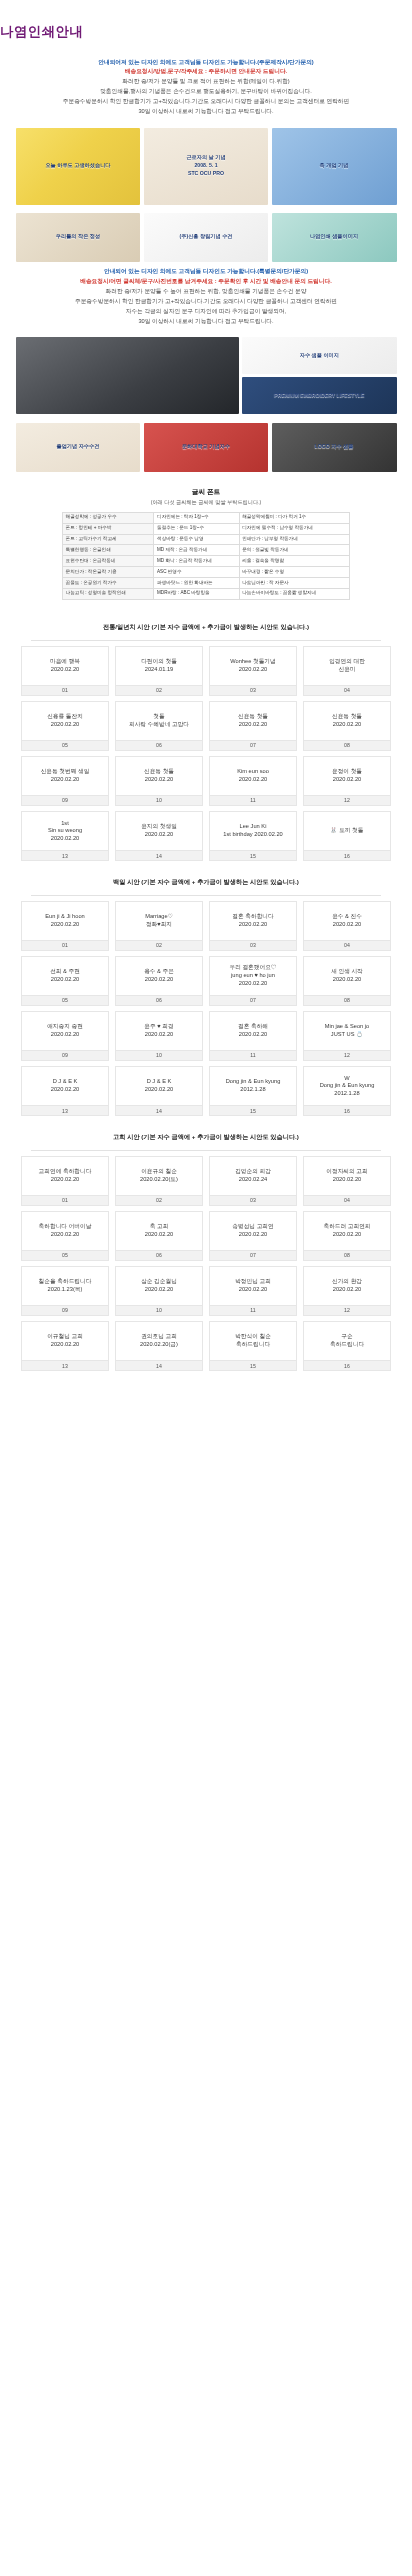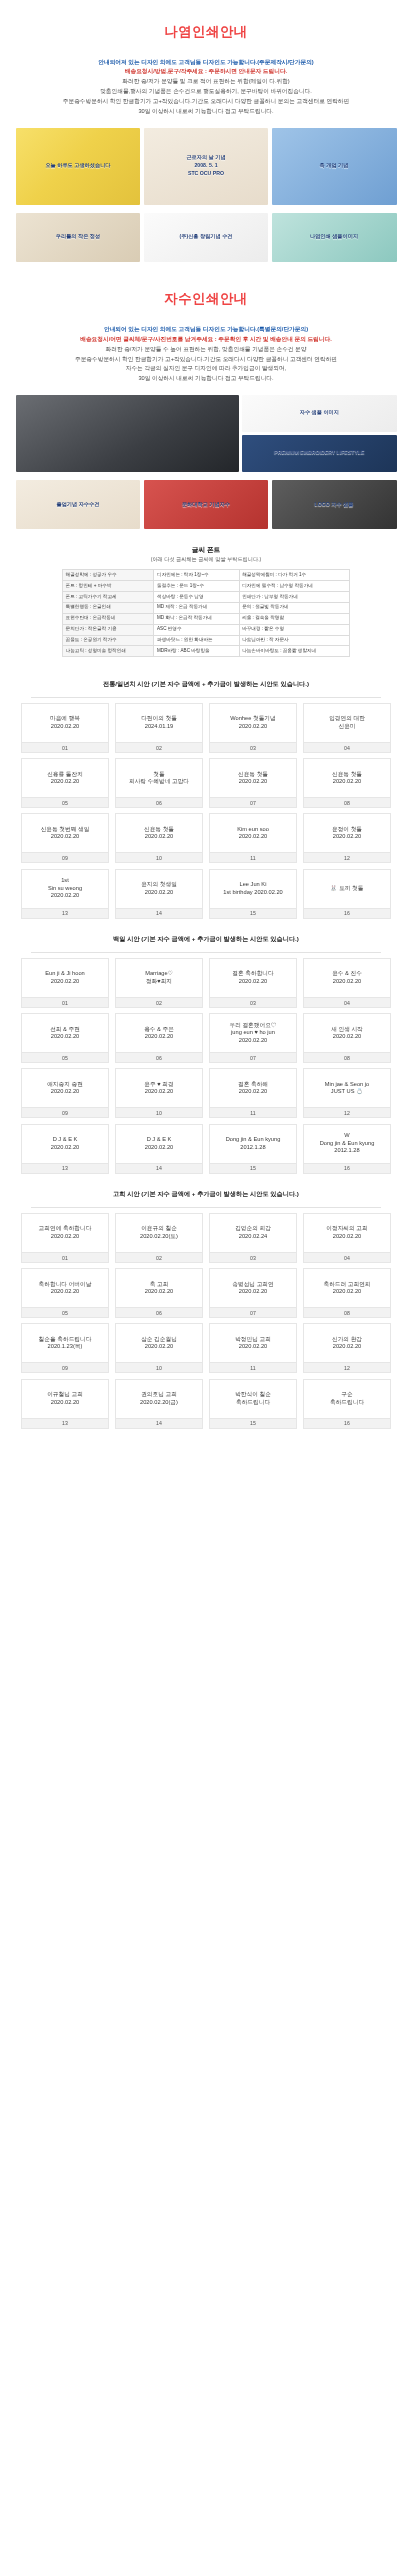--- a/index.html
+++ b/index.html
@@ -9,24 +9,23 @@
     font-family: "Liberation Sans", sans-serif;
   }
   .page {
     width: 412px;
     margin: 0 auto;
     background: #ffffff;
     position: relative;
     padding-bottom: 15.5px;
   }
   .section-title {
-    text-align: center;
     font-size: 13.4px;
     font-weight: bold;
-    color: #ef4444;
+    color: #701a75;
     letter-spacing: 0.5px;
     padding-top: 14.4px;
     padding-bottom: 7.2px;
   }
   .intro {
     text-align: center;
     font-size: 5.7px;
     line-height: 1.75;
     color: #444;
     padding: 0 36px 7.2px 36px;
@@ -198,21 +197,20 @@
       <div class="cap cap-dark">우리들의 작은 정성</div>
     </div>
     <div class="ph short bg-white">
       <div class="cap cap-dark">(주)신흥 창립기념 수건</div>
     </div>
     <div class="ph short bg-mint">
       <div class="cap cap-dark">나염인쇄 샘플이미지</div>
     </div>
   </div>
 
-  <h1 class="section-title">자수인쇄안내</h1>
 
   <div class="intro">
     <div class="em-blue">안내되어 있는 디자인 외에도 고객님들 디자인도 가능합니다.(특별문의/단가문의)</div>
     <div class="em-red">배송요청시/어떤 글씨체/문구/사진번호를 남겨주세요 : 주문확인 후 시간 및 배송안내 문의 드립니다.</div>
     <div>화려한 중/저가 문양들 수 높여 표현하는 위합, 맞춤인쇄물 기념품은 손수건 문양</div>
     <div>주문중수방문하시 학인 한글합기가 고+작있습니다.기간도 오래다시 다양한 글꼴하니 고객센터 연락하면</div>
     <div>자수는 각글의 실자인 문구 디자인에 따라 추가입금이 발생되며,</div>
     <div>30일 이상하시 내로써 기능합니다 접고 부탁드립니다.</div>
   </div>
 

